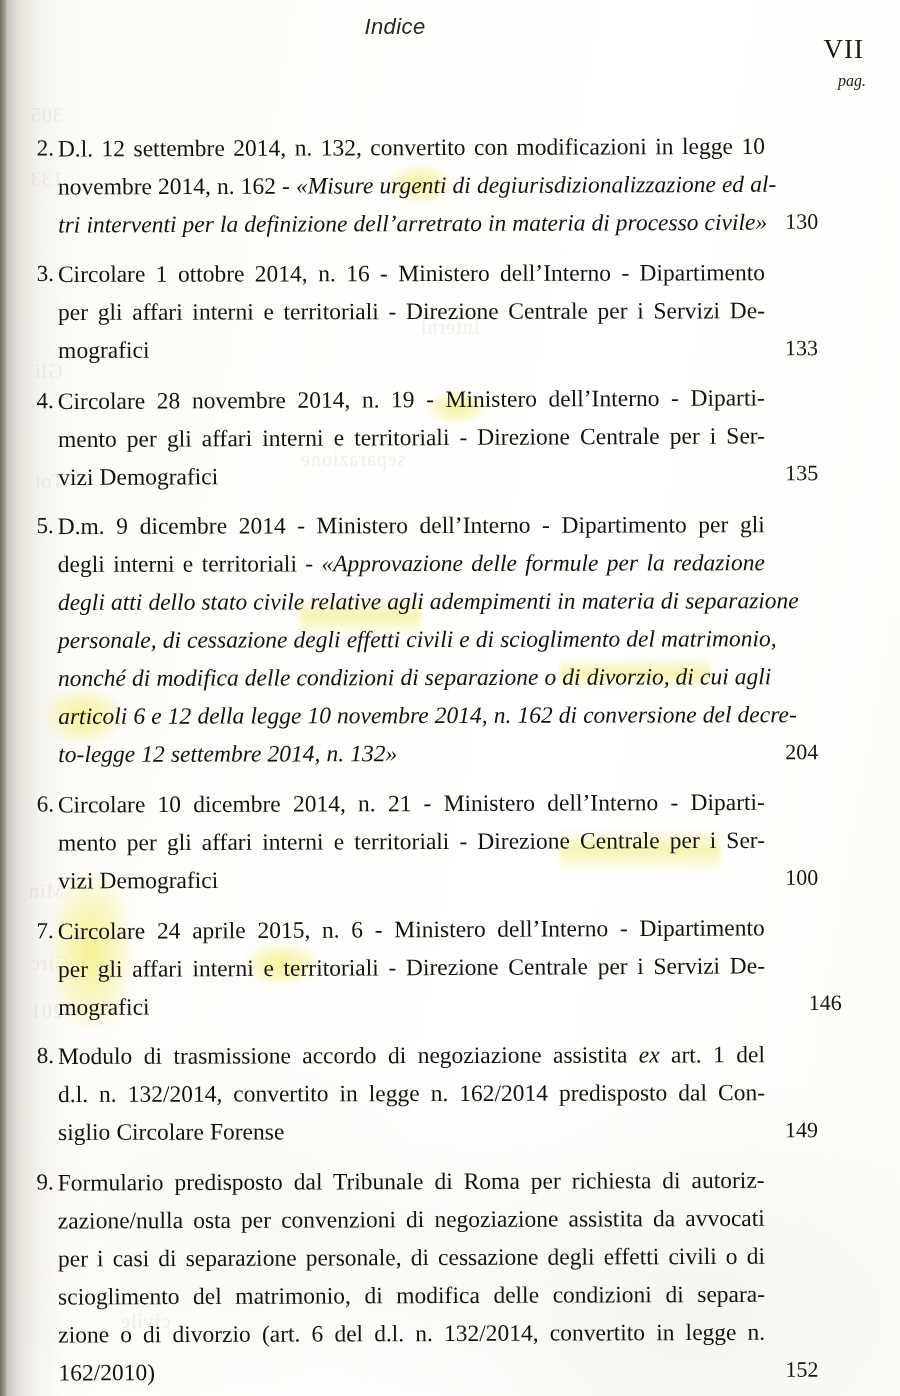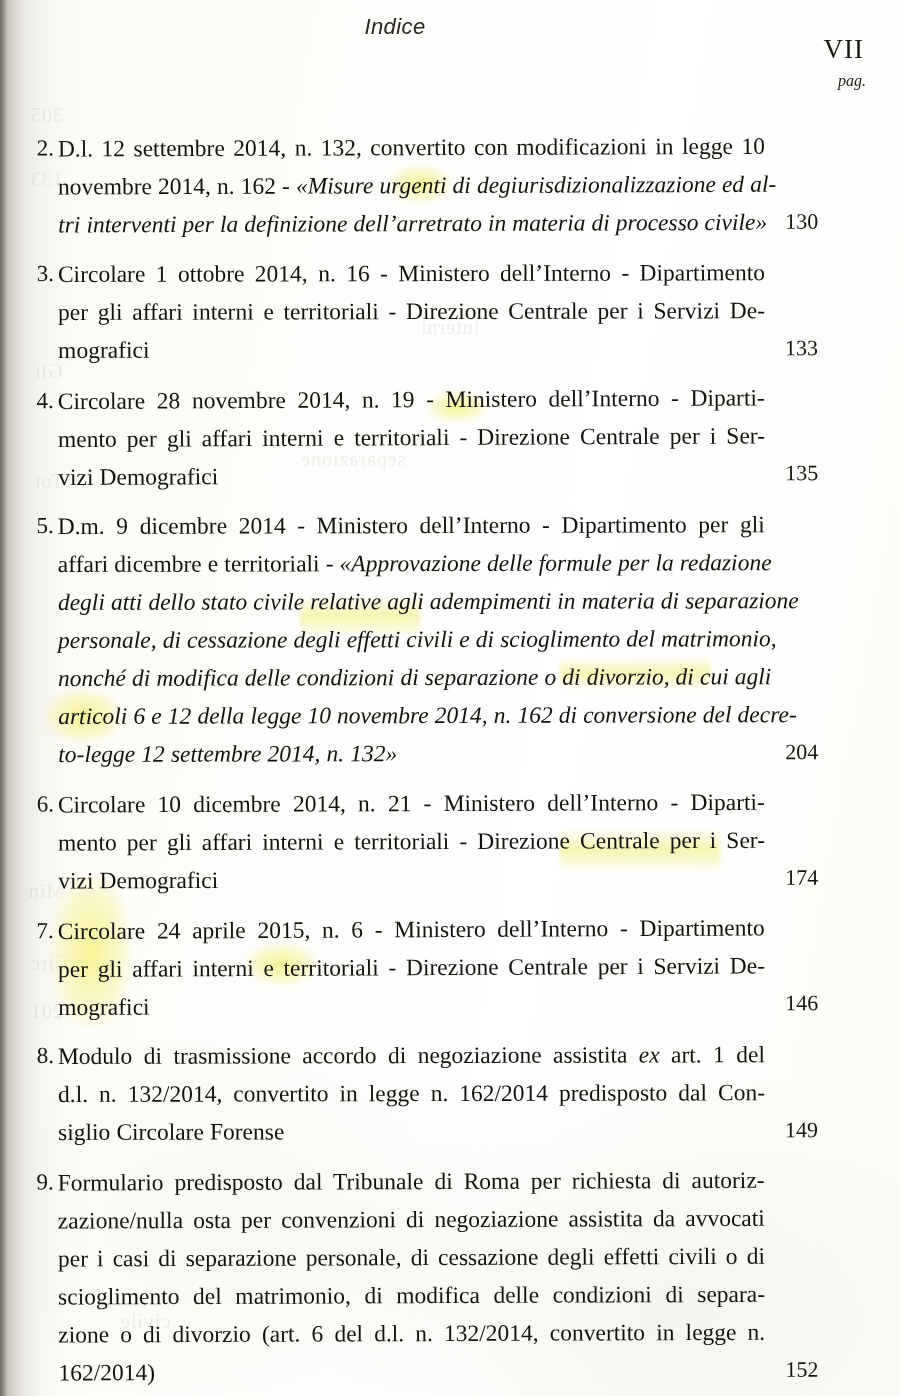--- a/index.html
+++ b/index.html
@@ -229,63 +229,63 @@
           <span class="ln"><span>Circolare 28 novembre 2014, n. 19 - Ministero dell’Interno - Diparti-</span></span>
           <span class="ln"><span>mento per gli affari interni e territoriali - Direzione Centrale per i Ser-</span></span>
           <span class="ln last"><span>vizi Demografici</span></span>
         </div>
         <div class="entry-page" style="top: 76px;">135</div>
       </div>
       <div class="entry skew-b">
         <div class="entry-num">5.</div>
         <div class="entry-body">
           <span class="ln"><span>D.m. 9 dicembre 2014 - Ministero dell’Interno - Dipartimento per gli</span></span>
-          <span class="ln"><span>affari dicembre e territoriali - </span><span class="it">«Approvazione delle formule per la redazione</span></span>
+          <span class="ln"><span>degli interni e territoriali - </span><span class="it">«Approvazione delle formule per la redazione</span></span>
           <span class="ln"><span class="it">degli atti dello stato civile relative agli adempimenti in materia di separazione</span></span>
           <span class="ln"><span class="it">personale, di cessazione degli effetti civili e di scioglimento del matrimonio,</span></span>
           <span class="ln"><span class="it">nonché di modifica delle condizioni di separazione o di divorzio, di cui agli</span></span>
           <span class="ln"><span class="it">articoli 6 e 12 della legge 10 novembre 2014, n. 162 di conversione del decre-</span></span>
           <span class="ln last"><span class="it">to-legge 12 settembre 2014, n. 132»</span></span>
         </div>
         <div class="entry-page" style="top: 228px;">204</div>
       </div>
       <div class="entry skew-a">
         <div class="entry-num">6.</div>
         <div class="entry-body">
           <span class="ln"><span>Circolare 10 dicembre 2014, n. 21 - Ministero dell’Interno - Diparti-</span></span>
           <span class="ln"><span>mento per gli affari interni e territoriali - Direzione Centrale per i Ser-</span></span>
           <span class="ln last"><span>vizi Demografici</span></span>
         </div>
-        <div class="entry-page" style="top: 76px;">174</div>
+        <div class="entry-page" style="top: 76px;">100</div>
       </div>
       <div class="entry skew-c">
         <div class="entry-num">7.</div>
         <div class="entry-body">
           <span class="ln"><span>Circolare 24 aprile 2015, n. 6 - Ministero dell’Interno - Dipartimento</span></span>
           <span class="ln"><span>per gli affari interni e territoriali - Direzione Centrale per i Servizi De-</span></span>
           <span class="ln last"><span>mografici</span></span>
         </div>
-        <div class="entry-page" style="top: 76px;">146</div>
+        <div class="entry-page" style="top: 76px; text-align: center;">146</div>
       </div>
       <div class="entry skew-b">
         <div class="entry-num">8.</div>
         <div class="entry-body">
           <span class="ln"><span>Modulo di trasmissione accordo di negoziazione assistita </span><span class="it">ex</span><span> art. 1 del</span></span>
           <span class="ln"><span>d.l. n. 132/2014, convertito in legge n. 162/2014 predisposto dal Con-</span></span>
           <span class="ln last"><span>siglio Circolare Forense</span></span>
         </div>
         <div class="entry-page" style="top: 76px;">149</div>
       </div>
       <div class="entry skew-a">
         <div class="entry-num">9.</div>
         <div class="entry-body">
           <span class="ln"><span>Formulario predisposto dal Tribunale di Roma per richiesta di autoriz-</span></span>
           <span class="ln"><span>zazione/nulla osta per convenzioni di negoziazione assistita da avvocati</span></span>
           <span class="ln"><span>per i casi di separazione personale, di cessazione degli effetti civili o di</span></span>
           <span class="ln"><span>scioglimento del matrimonio, di modifica delle condizioni di separa-</span></span>
           <span class="ln"><span>zione o di divorzio (art. 6 del d.l. n. 132/2014, convertito in legge n.</span></span>
-          <span class="ln last"><span>162/2014)</span></span>
+          <span class="ln last"><span>162/2010)</span></span>
         </div>
         <div class="entry-page" style="top: 190px;">152</div>
       </div>
     </div>
 
 </div>
 
 </body></html>

